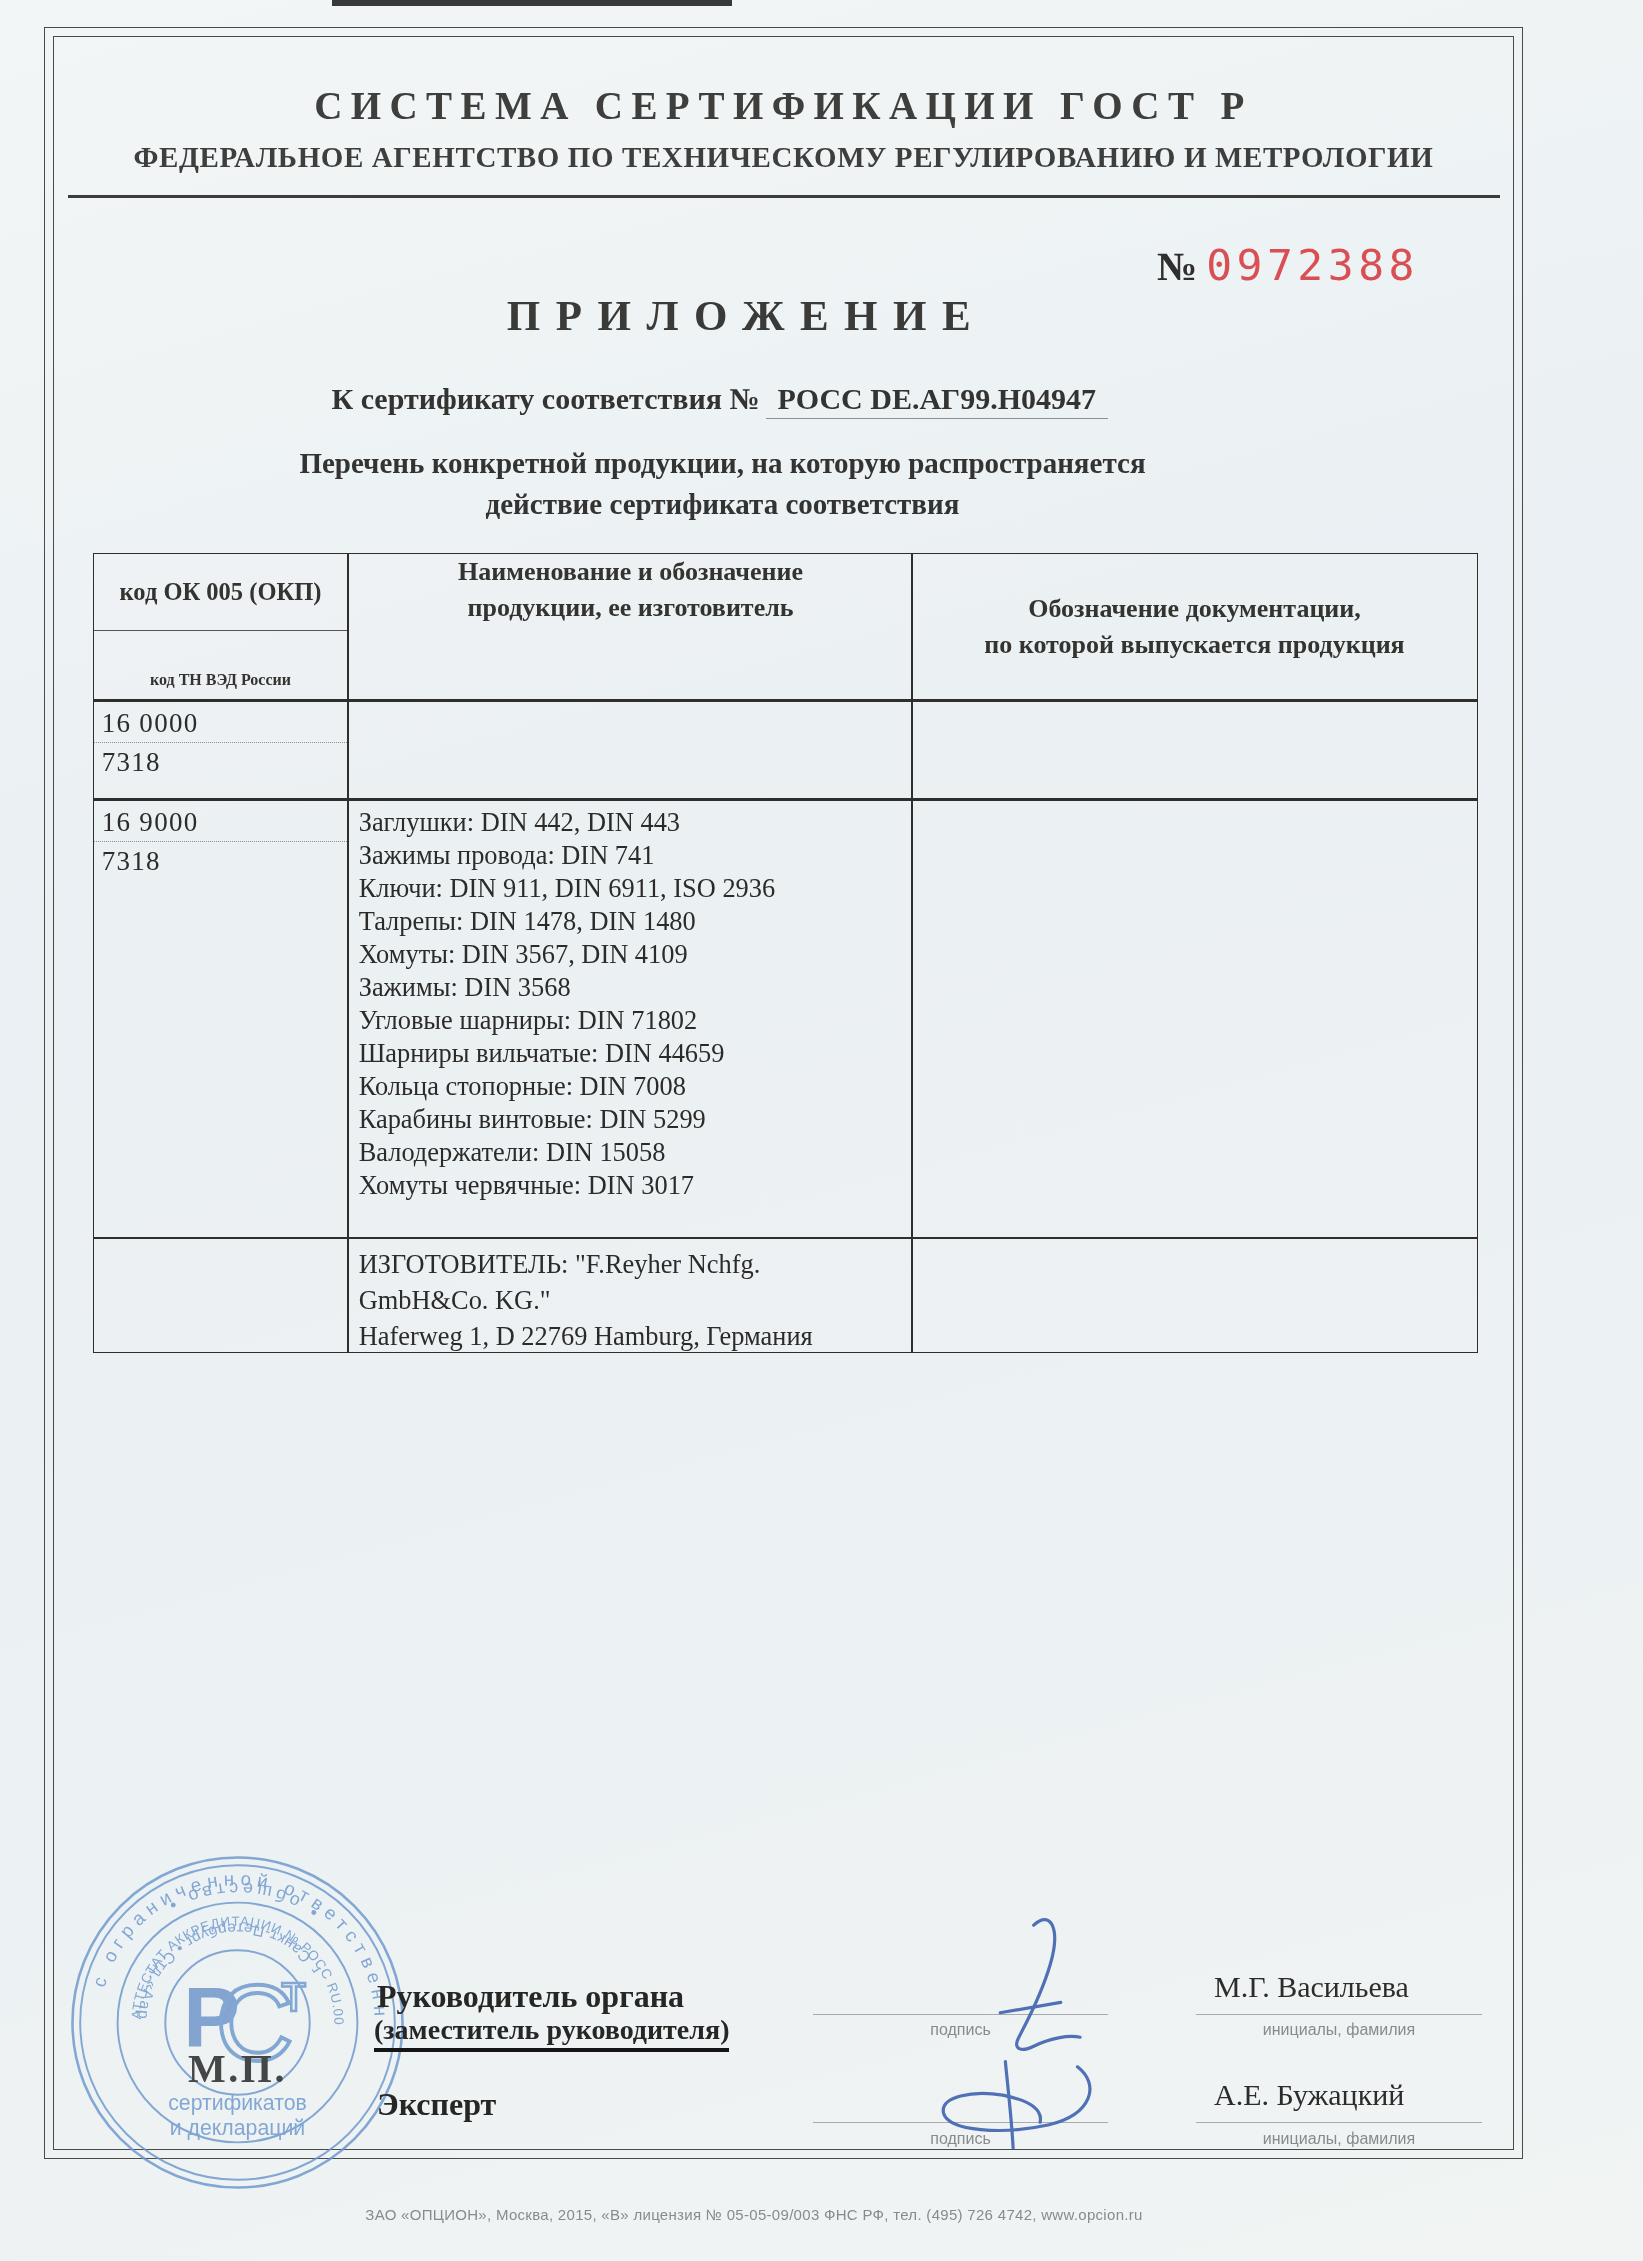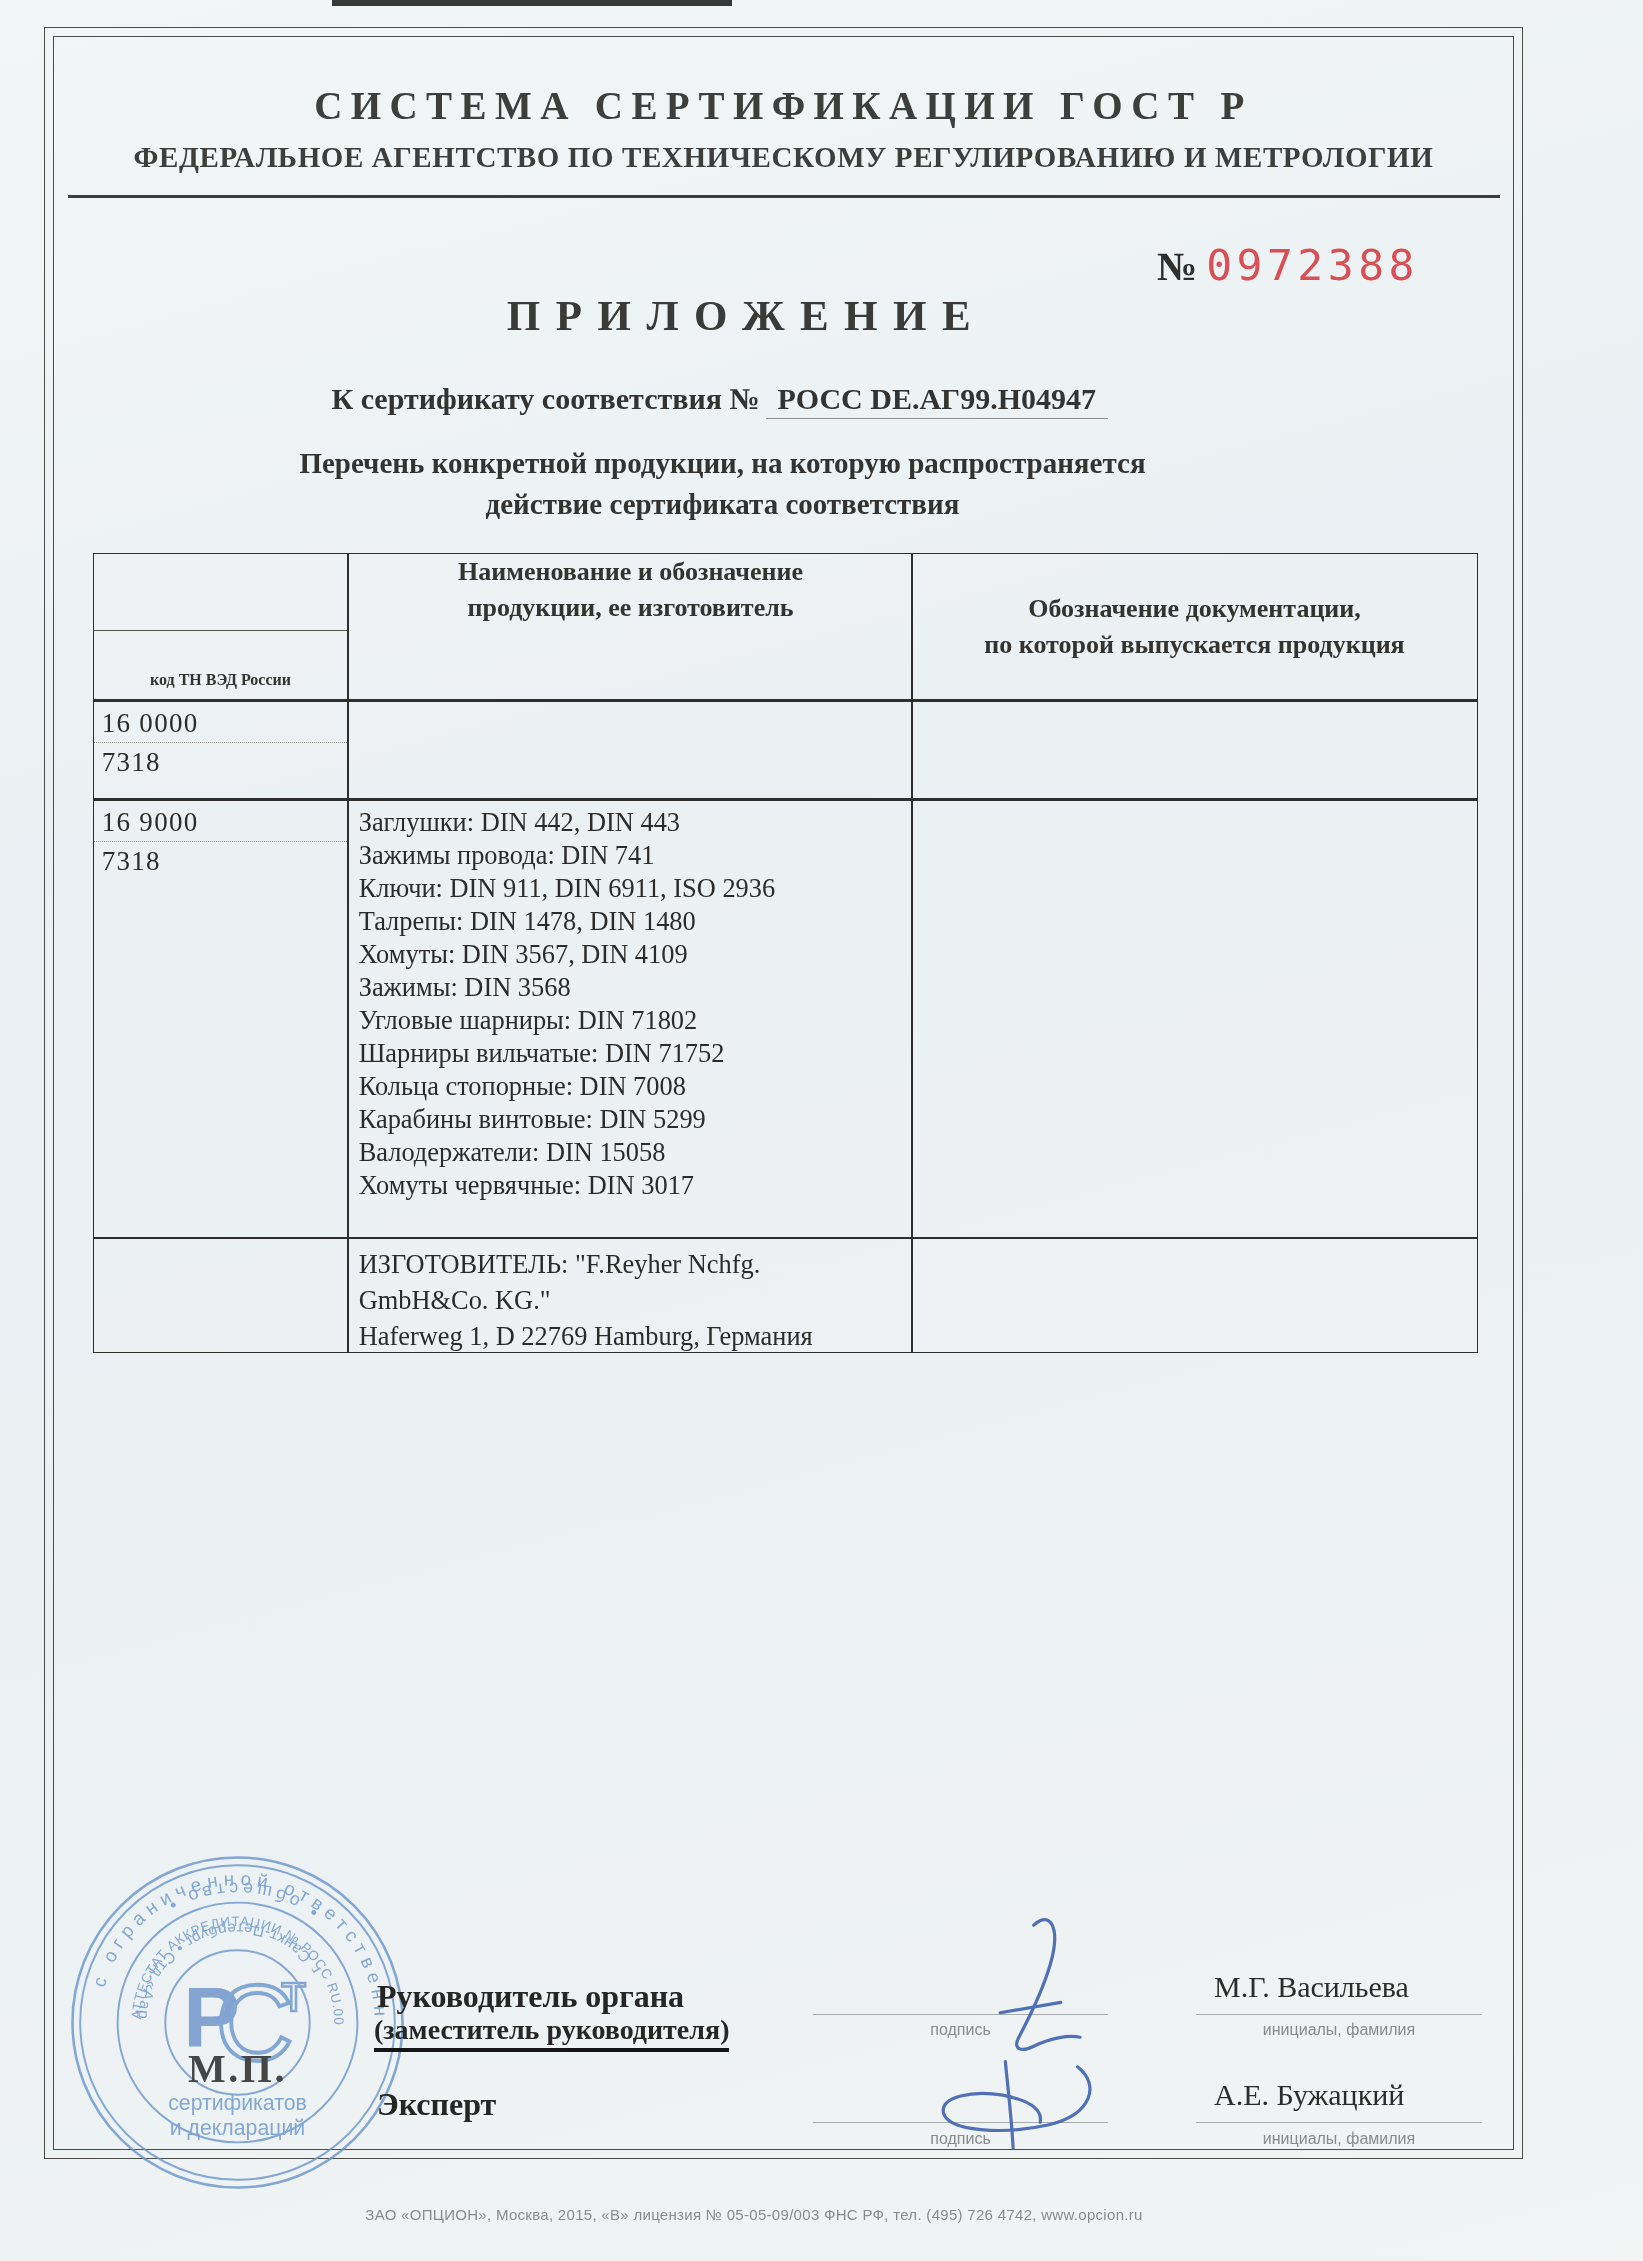--- a/index.html
+++ b/index.html
@@ -106,20 +106,21 @@
   <div class="abs center-row intro1">Перечень конкретной продукции,  на которую распространяется</div>
   <div class="abs center-row intro2">действие сертификата соответствия</div>
 
   <div class="tbl">
     <div class="vline v1"></div>
     <div class="vline v2"></div>
     <div class="hline hh"></div>
     <div class="hline h1"></div>
     <div class="hline h2"></div>
 
+    <div class="th-col1-top">код ОК 005 (ОКП)</div>
     <div class="th-col1-div"></div>
     <div class="th-col1-bot">код ТН ВЭД России</div>
 
     <div class="th-col2">
       <span>Наименование и обозначение</span>
       <span>продукции, ее изготовитель</span>
     </div>
     <div class="th-col3">
       <span>Обозначение документации,</span>
       <span>по которой выпускается продукция</span>
@@ -138,21 +139,21 @@
     </div>
 
     <div class="products">
       <div class="pl">Заглушки: DIN 442, DIN 443</div>
       <div class="pl">Зажимы провода: DIN 741</div>
       <div class="pl">Ключи: DIN 911, DIN 6911, ISO 2936</div>
       <div class="pl">Талрепы: DIN 1478, DIN 1480</div>
       <div class="pl">Хомуты: DIN 3567, DIN 4109</div>
       <div class="pl">Зажимы: DIN 3568</div>
       <div class="pl">Угловые шарниры: DIN 71802</div>
-      <div class="pl">Шарниры вильчатые: DIN 71752</div>
+      <div class="pl">Шарниры вильчатые: DIN 44659</div>
       <div class="pl">Кольца стопорные: DIN 7008</div>
       <div class="pl">Карабины винтовые: DIN 5299</div>
       <div class="pl">Валодержатели: DIN 15058</div>
       <div class="pl">Хомуты червячные: DIN 3017</div>
     </div>
 
     <div class="maker">
       <div class="pl">ИЗГОТОВИТЕЛЬ: "F.Reyher Nchfg.</div>
       <div class="pl">GmbH&amp;Co. KG."</div>
       <div class="pl">Haferweg 1, D 22769 Hamburg, Германия</div>

